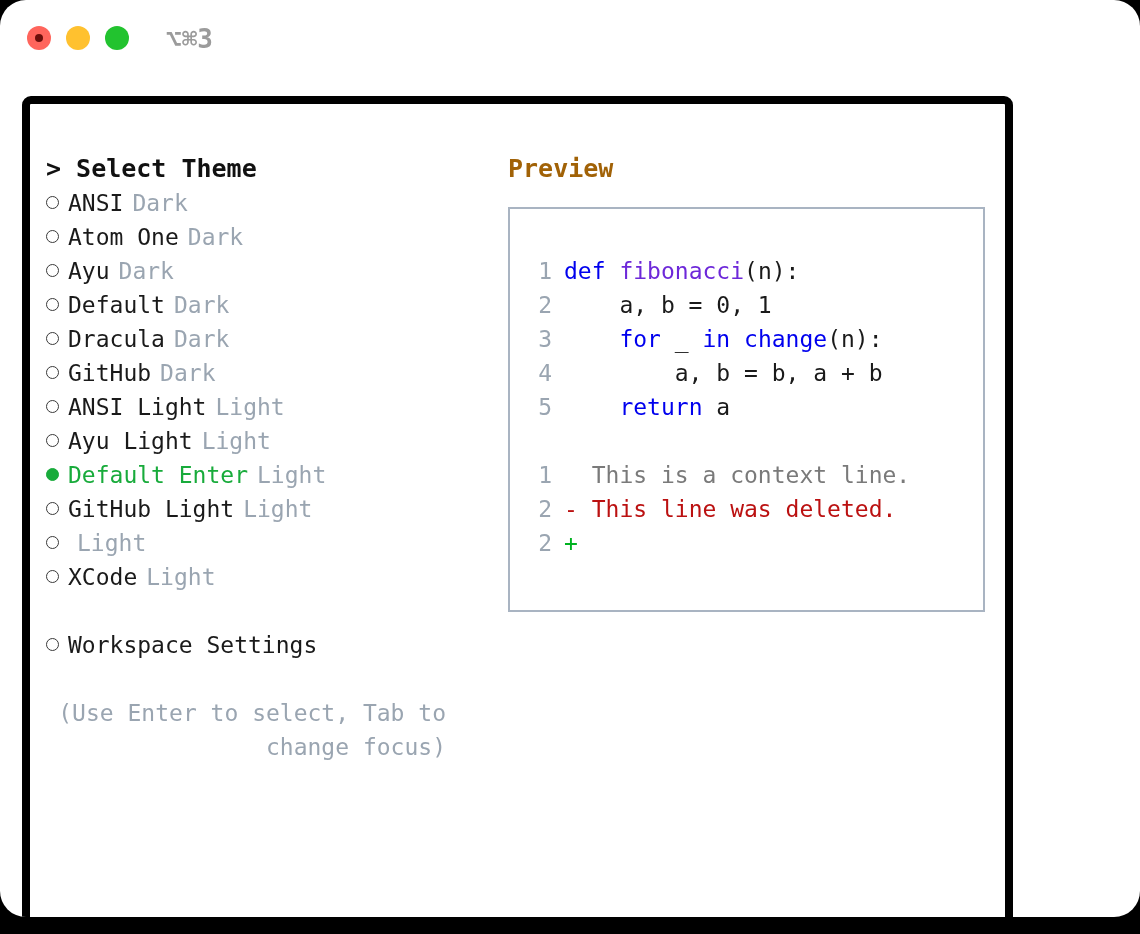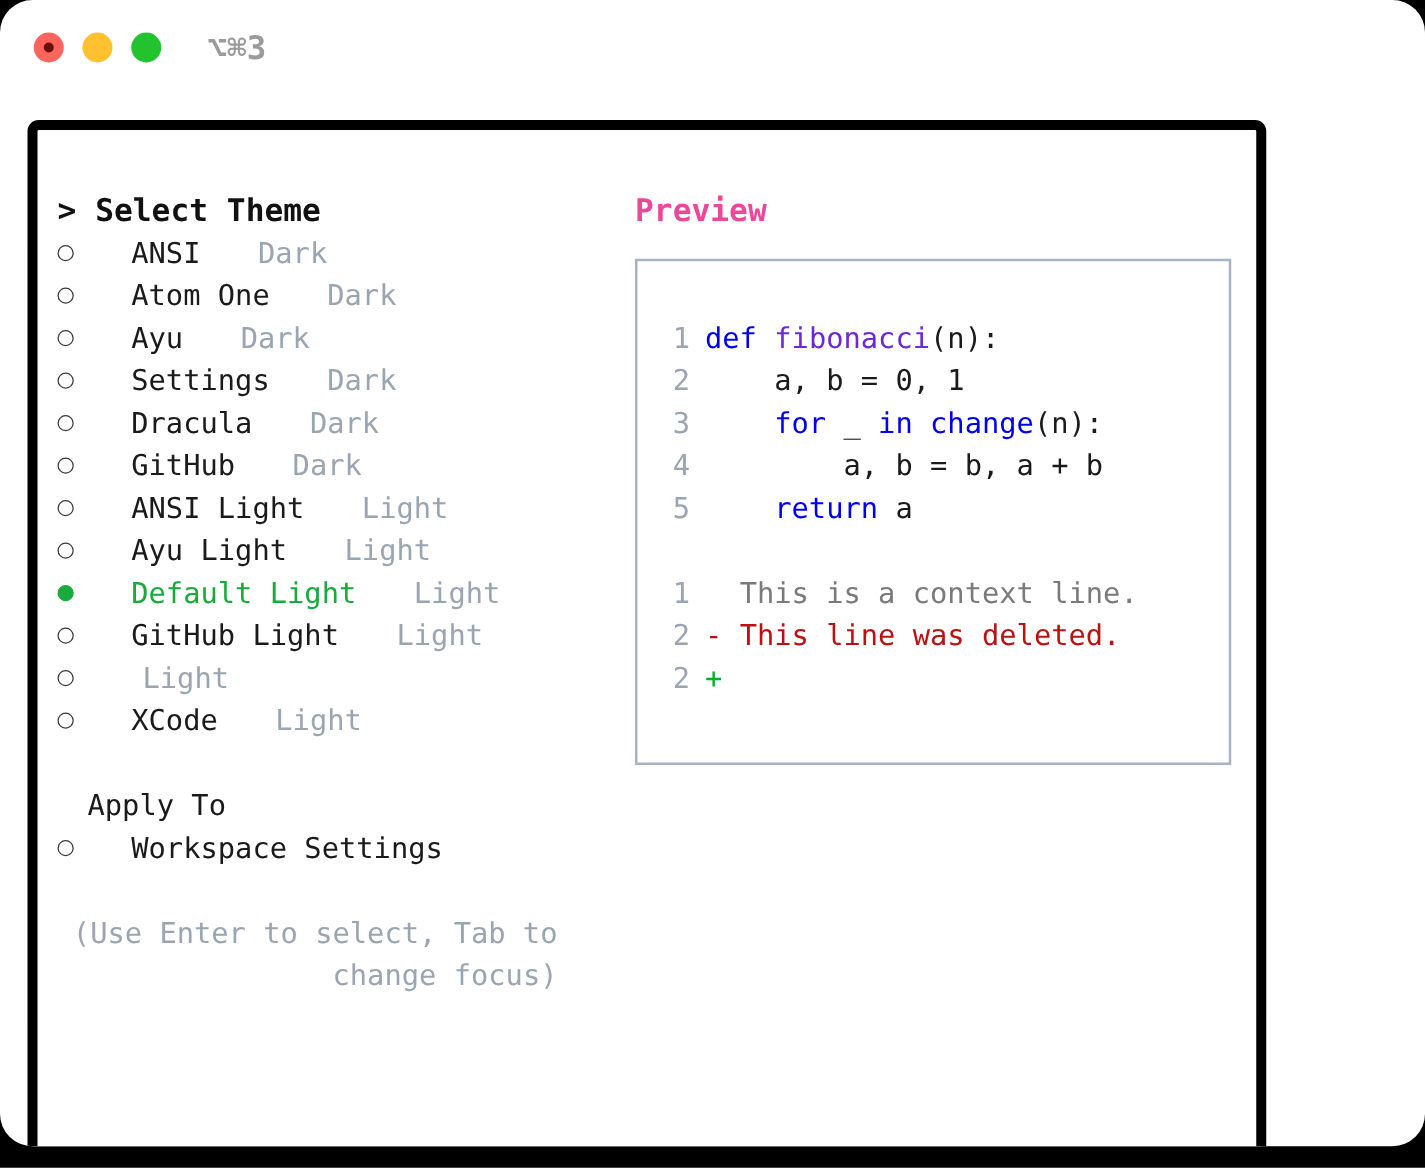--- a/index.html
+++ b/index.html
@@ -102,21 +102,20 @@
     white-space: pre;
     padding-left: 2px;
   }
   .opt-row {
     display: flex;
     align-items: baseline;
     height: 34px;
     line-height: 34px;
     font-size: 23px;
     white-space: pre;
-    gap: 37px;
   }
   .radio {
     width: 24px;
     flex: 0 0 24px;
     position: relative;
     align-self: center;
     height: 34px;
   }
   .radio .dot {
     position: absolute;
@@ -166,21 +165,21 @@
   
   .right-col {
     position: absolute;
     left: 478px;
     top: 48px;
     width: 500px;
   }
   .preview-title {
     font-size: 25px;
     font-weight: bold;
-    color: #ec4899;
+    color: #a16207;
     line-height: 34px;
     white-space: pre;
   }
   .preview-box {
     margin-top: 21px;
     width: 477px;
     height: 405px;
     border: 2px solid #a9b4c2;
     background: #ffffff;
     box-sizing: border-box;
@@ -241,21 +240,21 @@
       </div>
 
       <div class="opt-row">
         <span class="radio off"><span class="dot"></span></span>
         <span class="opt-label">Ayu</span>
         <span class="opt-cat">Dark</span>
       </div>
 
       <div class="opt-row">
         <span class="radio off"><span class="dot"></span></span>
-        <span class="opt-label">Settings</span>
+        <span class="opt-label">Default</span>
         <span class="opt-cat">Dark</span>
       </div>
 
       <div class="opt-row">
         <span class="radio off"><span class="dot"></span></span>
         <span class="opt-label">Dracula</span>
         <span class="opt-cat">Dark</span>
       </div>
 
       <div class="opt-row">
@@ -271,21 +270,21 @@
       </div>
 
       <div class="opt-row">
         <span class="radio off"><span class="dot"></span></span>
         <span class="opt-label">Ayu Light</span>
         <span class="opt-cat">Light</span>
       </div>
 
       <div class="opt-row selected">
         <span class="radio on"><span class="dot"></span></span>
-        <span class="opt-label">Default Light</span>
+        <span class="opt-label">Default Enter</span>
         <span class="opt-cat">Light</span>
       </div>
 
       <div class="opt-row">
         <span class="radio off"><span class="dot"></span></span>
         <span class="opt-label">GitHub Light</span>
         <span class="opt-cat">Light</span>
       </div>
 
       <div class="opt-row">
@@ -294,21 +293,20 @@
       </div>
 
       <div class="opt-row">
         <span class="radio off"><span class="dot"></span></span>
         <span class="opt-label">XCode</span>
         <span class="opt-cat">Light</span>
       </div>
 
       <div class="section-gap"></div>
 
-      <div class="section-title">Apply To</div>
 
 
       <div class="opt-row">
         <span class="radio off"><span class="dot"></span></span>
         <span class="opt-label">Workspace Settings</span>
       </div>
 
       <div class="hint">(Use Enter to select, Tab to change focus)</div>
     </div>
 

